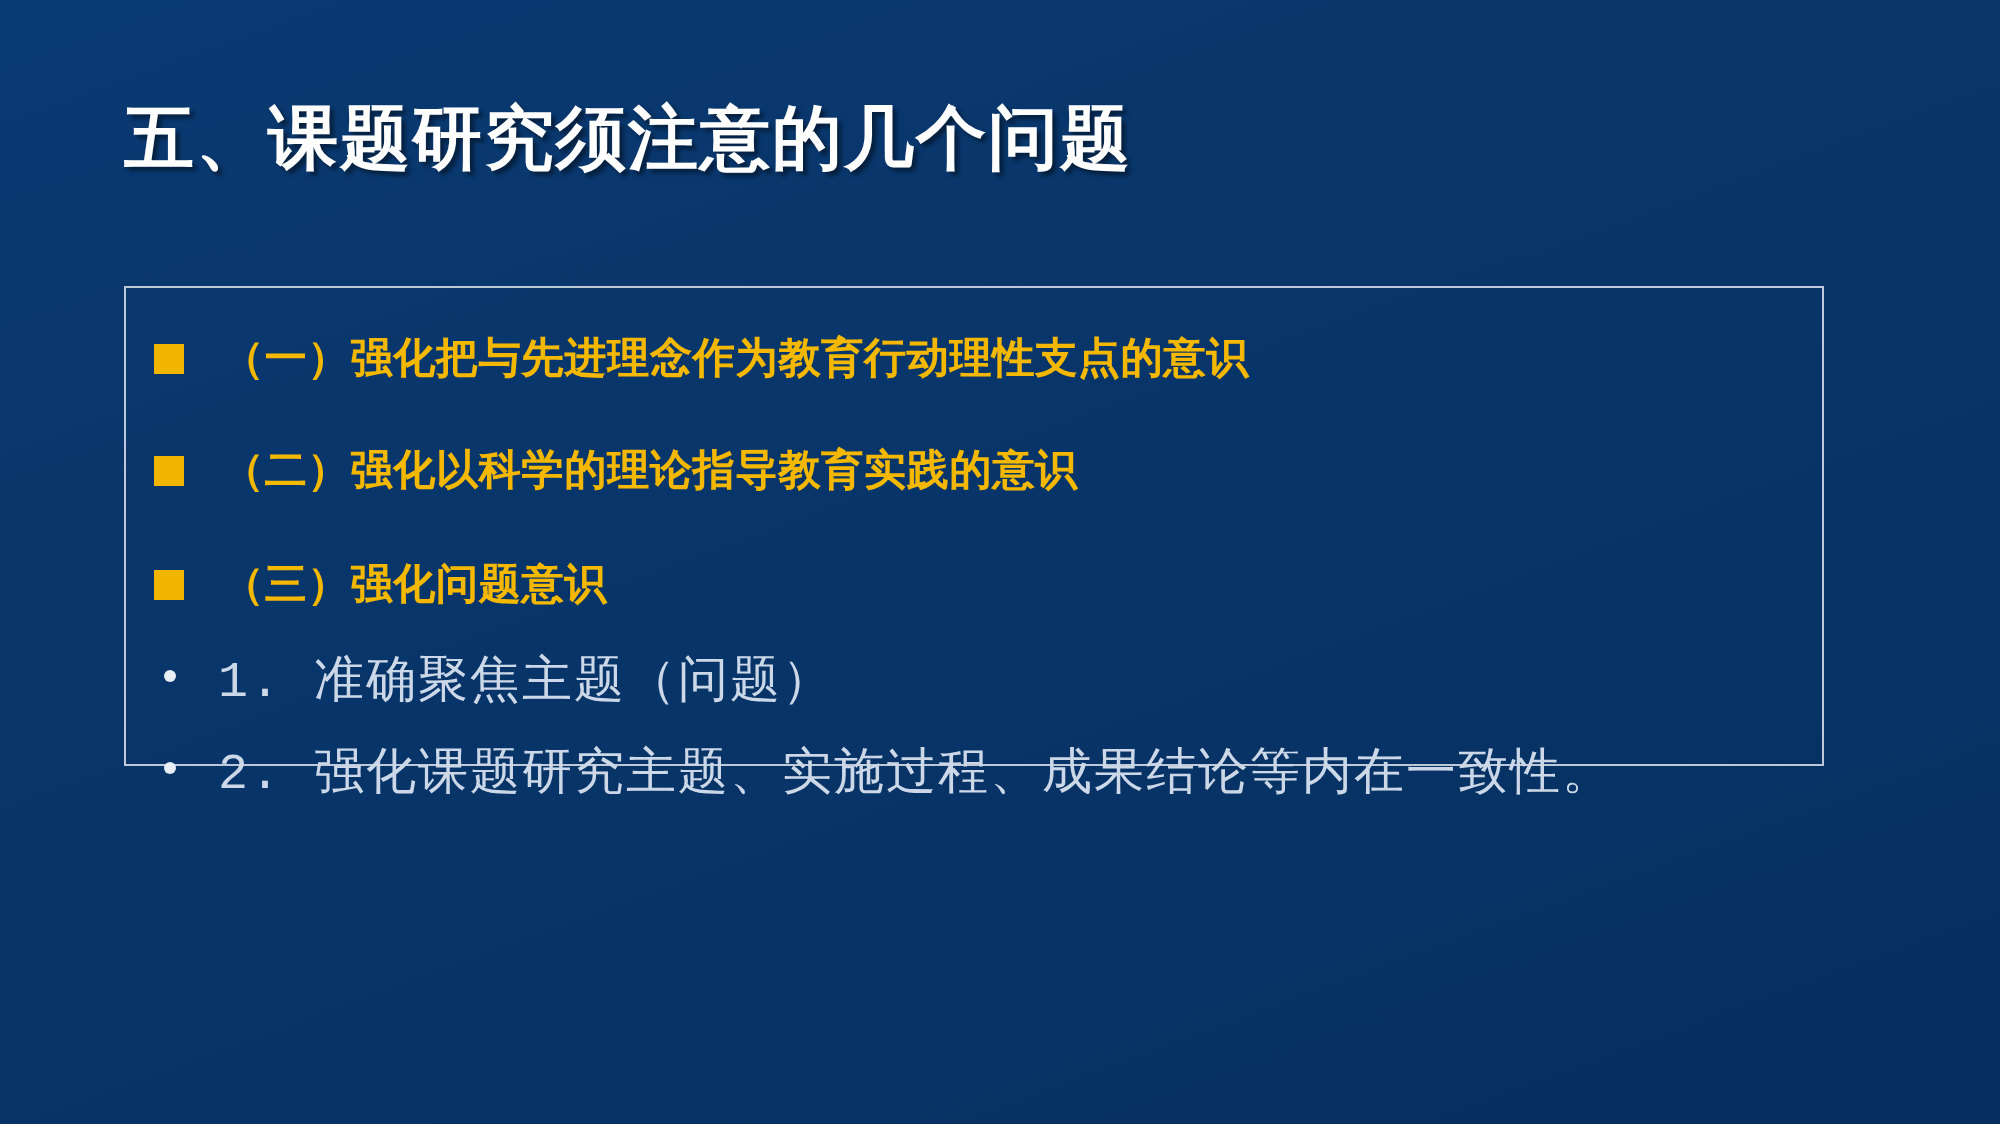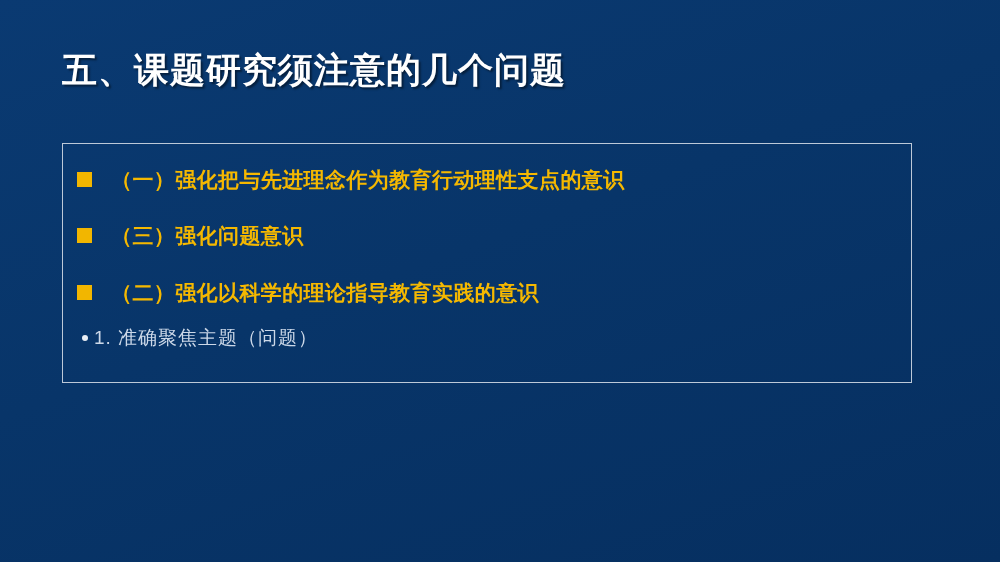--- a/index.html
+++ b/index.html
@@ -100,56 +100,60 @@
     flex: 0 0 auto;
     width: 6px;
     height: 6px;
     border-radius: 50%;
     background: #e9eef5;
     margin-top: 11px;
     margin-left: 5px;
   }
 
   .sub-text {
-    margin-left: 6px;
-    font-size: 19px;
+    margin-left: 21px;
+    font-size: 25px;
     color: #ccd8e8;
     line-height: 1.45;
     letter-spacing: 1px;
     white-space: nowrap;
-    font-family: Liberation Sans, sans-serif;
+    font-family: Liberation Mono, monospace;
   }
 </style>
 </head>
 <body>
 
 <div class="slide">
 
   <div class="slide-title">五、课题研究须注意的几个问题</div>
 
   <div class="content-box">
     <div class="box-inner">
 
       <div class="gold-item">
         <span class="sq-bullet"></span>
         <span class="gold-text">（一）强化把与先进理念作为教育行动理性支点的意识</span>
       </div>
 
       <div class="gold-item">
         <span class="sq-bullet"></span>
-        <span class="gold-text">（三）强化问题意识</span>
+        <span class="gold-text">（二）强化以科学的理论指导教育实践的意识</span>
       </div>
 
       <div class="gold-item">
         <span class="sq-bullet"></span>
-        <span class="gold-text">（二）强化以科学的理论指导教育实践的意识</span>
+        <span class="gold-text">（三）强化问题意识</span>
       </div>
 
       <div class="sub-item">
         <span class="dot-bullet"></span>
         <span class="sub-text">1. 准确聚焦主题（问题）</span>
       </div>
 
+      <div class="sub-item">
+        <span class="dot-bullet"></span>
+        <span class="sub-text">2. 强化课题研究主题、实施过程、成果结论等内在一致性。</span>
+      </div>
 
     </div>
   </div>
 
 </div>
 
 </body></html>

